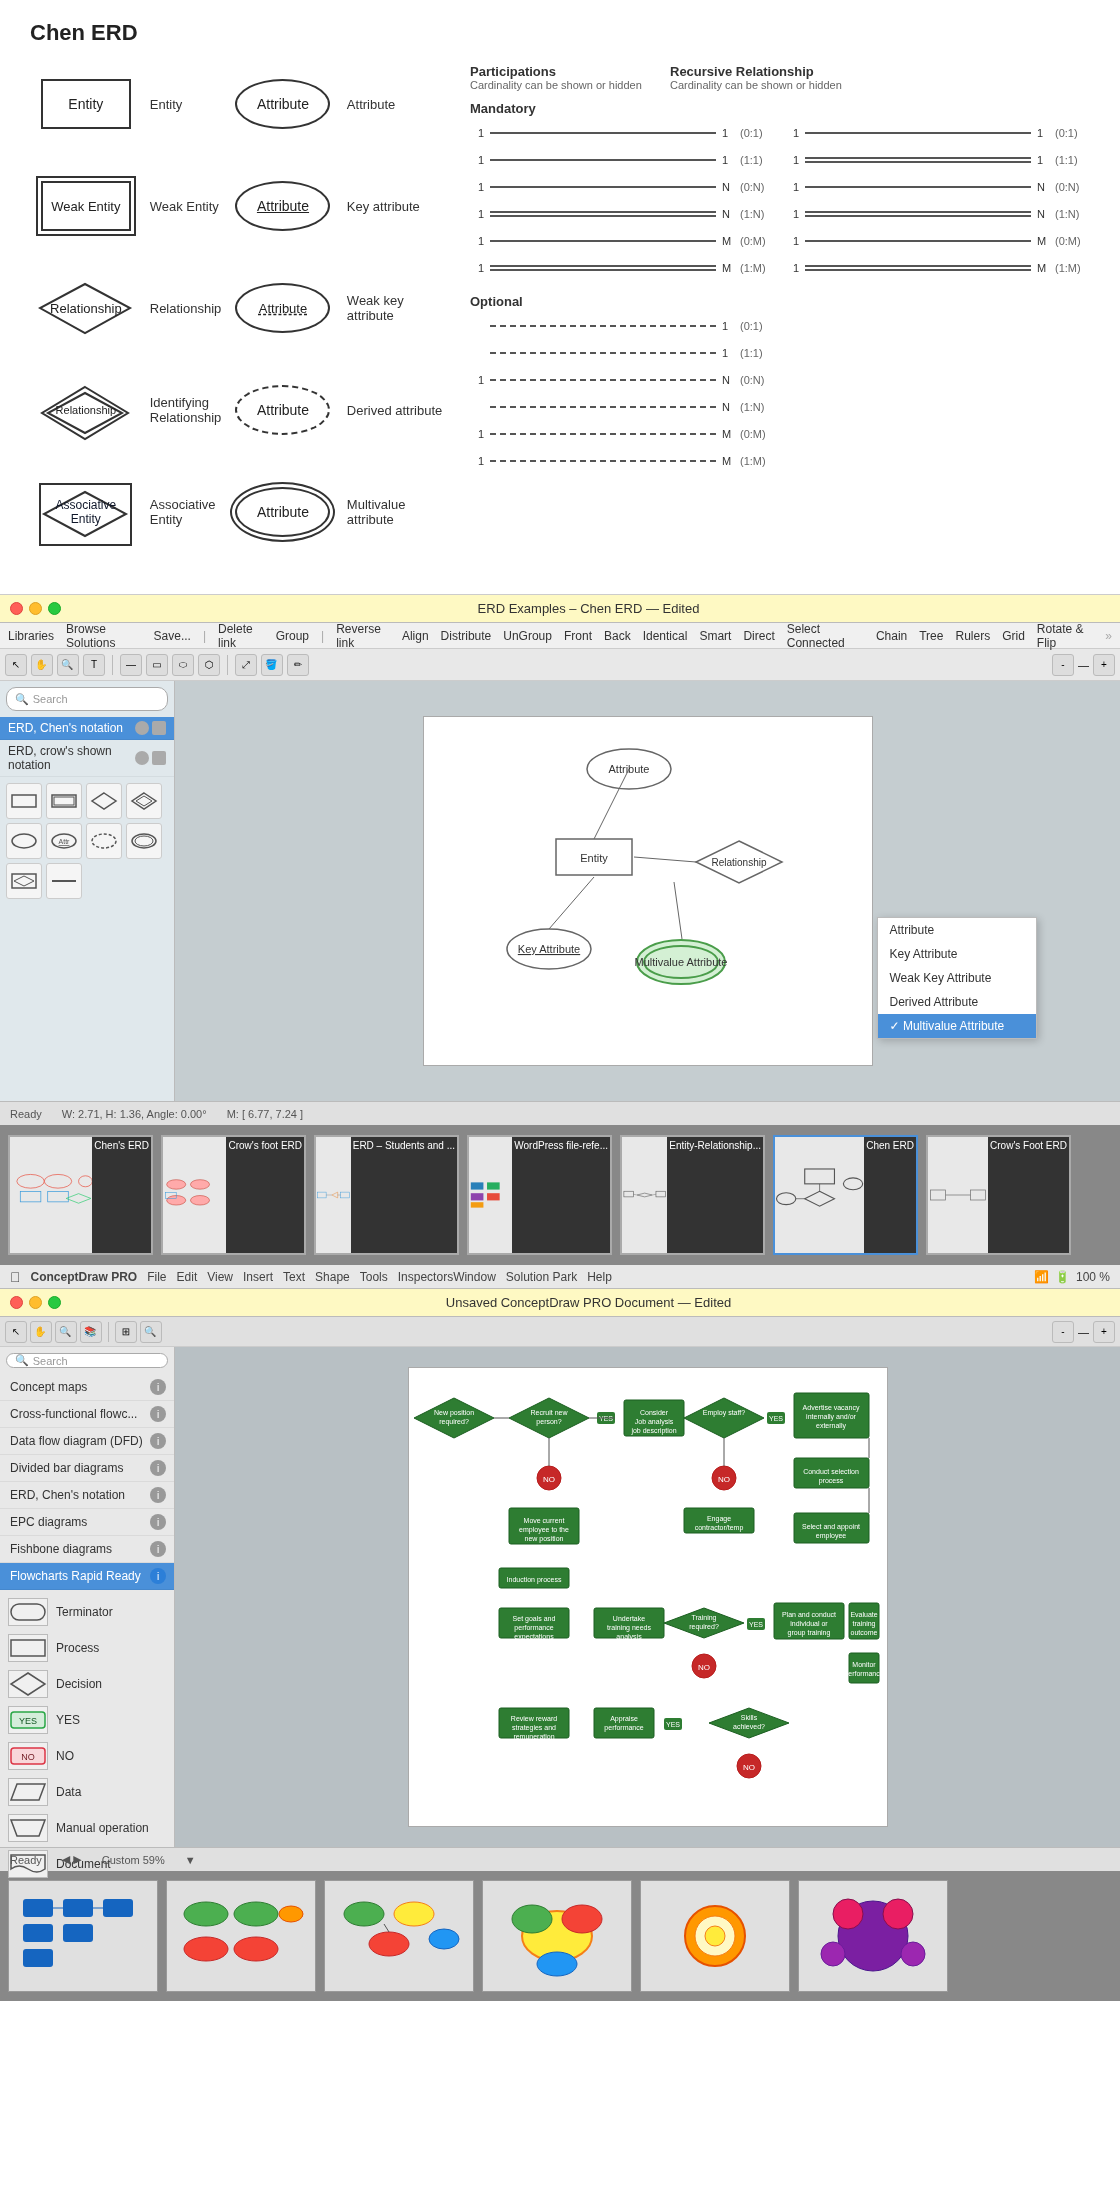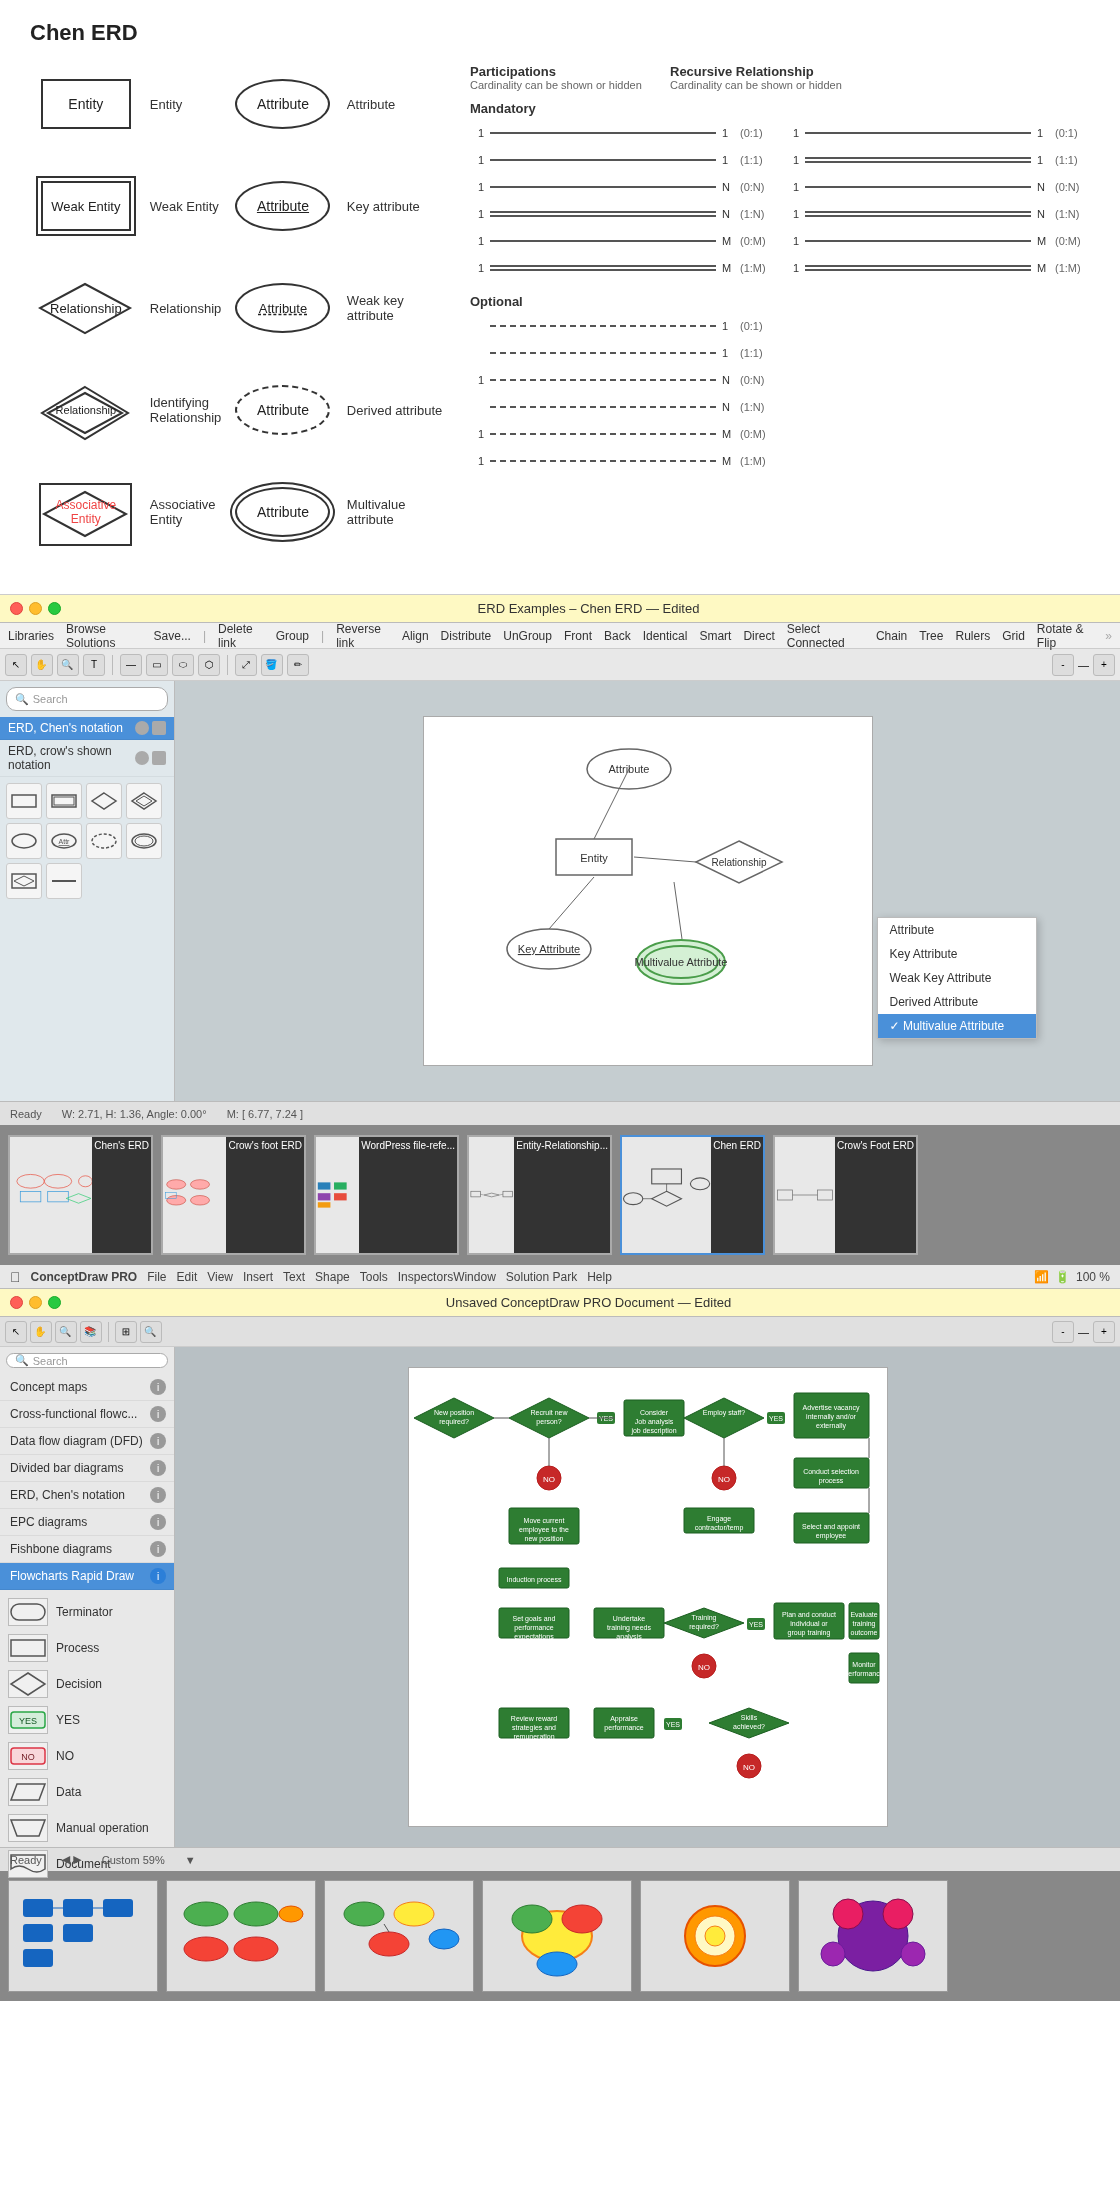--- a/index.html
+++ b/index.html
@@ -96,21 +96,21 @@
     }
     
     .shape-associative {
       width: 95px; height: 60px;
       position: relative;
       display: flex; align-items: center; justify-content: center;
     }
     .shape-associative svg { position: absolute; top: 0; left: 0; }
     .shape-associative span {
       position: relative; z-index: 1;
-      font-size: 12px; font-weight: 500; color: #ef4444;
+      font-size: 12px; font-weight: 500; color: #0f172a;
       text-align: center;
     }
     
     .shape-attribute {
       width: 95px; height: 50px;
       border: 2px solid #333;
       border-radius: 50%;
       display: flex; align-items: center; justify-content: center;
       font-size: 14px; font-weight: 500; color: #222;
     }
@@ -1043,20 +1043,32 @@
           <ellipse cx="25" cy="50" rx="18" ry="9" fill="#ffaaaa" stroke="#c0392b" stroke-width="1"></ellipse>
           <ellipse cx="70" cy="50" rx="18" ry="9" fill="#ffaaaa" stroke="#c0392b" stroke-width="1"></ellipse>
           <rect x="5" y="35" width="20" height="12" fill="none" stroke="#3498db" stroke-width="1"></rect>
         </svg>
       </div>
       <div class="thumbnail-caption">Crow's foot ERD</div>
     </div>
     <div class="thumbnail-item">
       <div class="thumbnail-img">
         <svg width="120" height="80" viewBox="0 0 120 80">
+          <rect x="5" y="30" width="30" height="20" fill="none" stroke="#3498db" stroke-width="1.5"></rect>
+          <polygon points="55,40 75,30 75,50" fill="none" stroke="#e67e22" stroke-width="1.5"></polygon>
+          <rect x="85" y="30" width="30" height="20" fill="none" stroke="#3498db" stroke-width="1.5"></rect>
+          <line x1="35" y1="40" x2="55" y2="40" stroke="#555" stroke-width="1"></line>
+          <line x1="75" y1="40" x2="85" y2="40" stroke="#555" stroke-width="1"></line>
+        </svg>
+      </div>
+      <div class="thumbnail-caption">ERD – Students and ...</div>
+    </div>
+    <div class="thumbnail-item">
+      <div class="thumbnail-img">
+        <svg width="120" height="80" viewBox="0 0 120 80">
           <rect x="5" y="5" width="35" height="20" fill="#2980b9" stroke="none"></rect>
           <rect x="50" y="5" width="35" height="20" fill="#27ae60" stroke="none"></rect>
           <rect x="5" y="35" width="35" height="20" fill="#8e44ad" stroke="none"></rect>
           <rect x="50" y="35" width="35" height="20" fill="#e74c3c" stroke="none"></rect>
           <rect x="5" y="60" width="35" height="15" fill="#f39c12" stroke="none"></rect>
         </svg>
       </div>
       <div class="thumbnail-caption">WordPress file-refe...</div>
     </div>
     <div class="thumbnail-item">
@@ -1171,21 +1183,21 @@
       </div>
       <div class="sidebar2-item">
         <span>EPC diagrams</span>
         <span class="sidebar2-badge">i</span>
       </div>
       <div class="sidebar2-item">
         <span>Fishbone diagrams</span>
         <span class="sidebar2-badge">i</span>
       </div>
       <div class="sidebar2-item active">
-        <span>Flowcharts Rapid Draw</span>
+        <span>Flowcharts Rapid Ready</span>
         <span class="sidebar2-badge" style="background:#2c7fd8;">i</span>
       </div>
 
       <div class="sidebar2-shapes">
         <div class="sidebar2-shape-row">
           <div class="sidebar2-shape-icon">
             <svg width="38" height="24">
                 <rect x="2" y="4" width="34" height="16" rx="8" fill="none" stroke="#555" stroke-width="1.5"></rect>
               </svg>
           </div>

